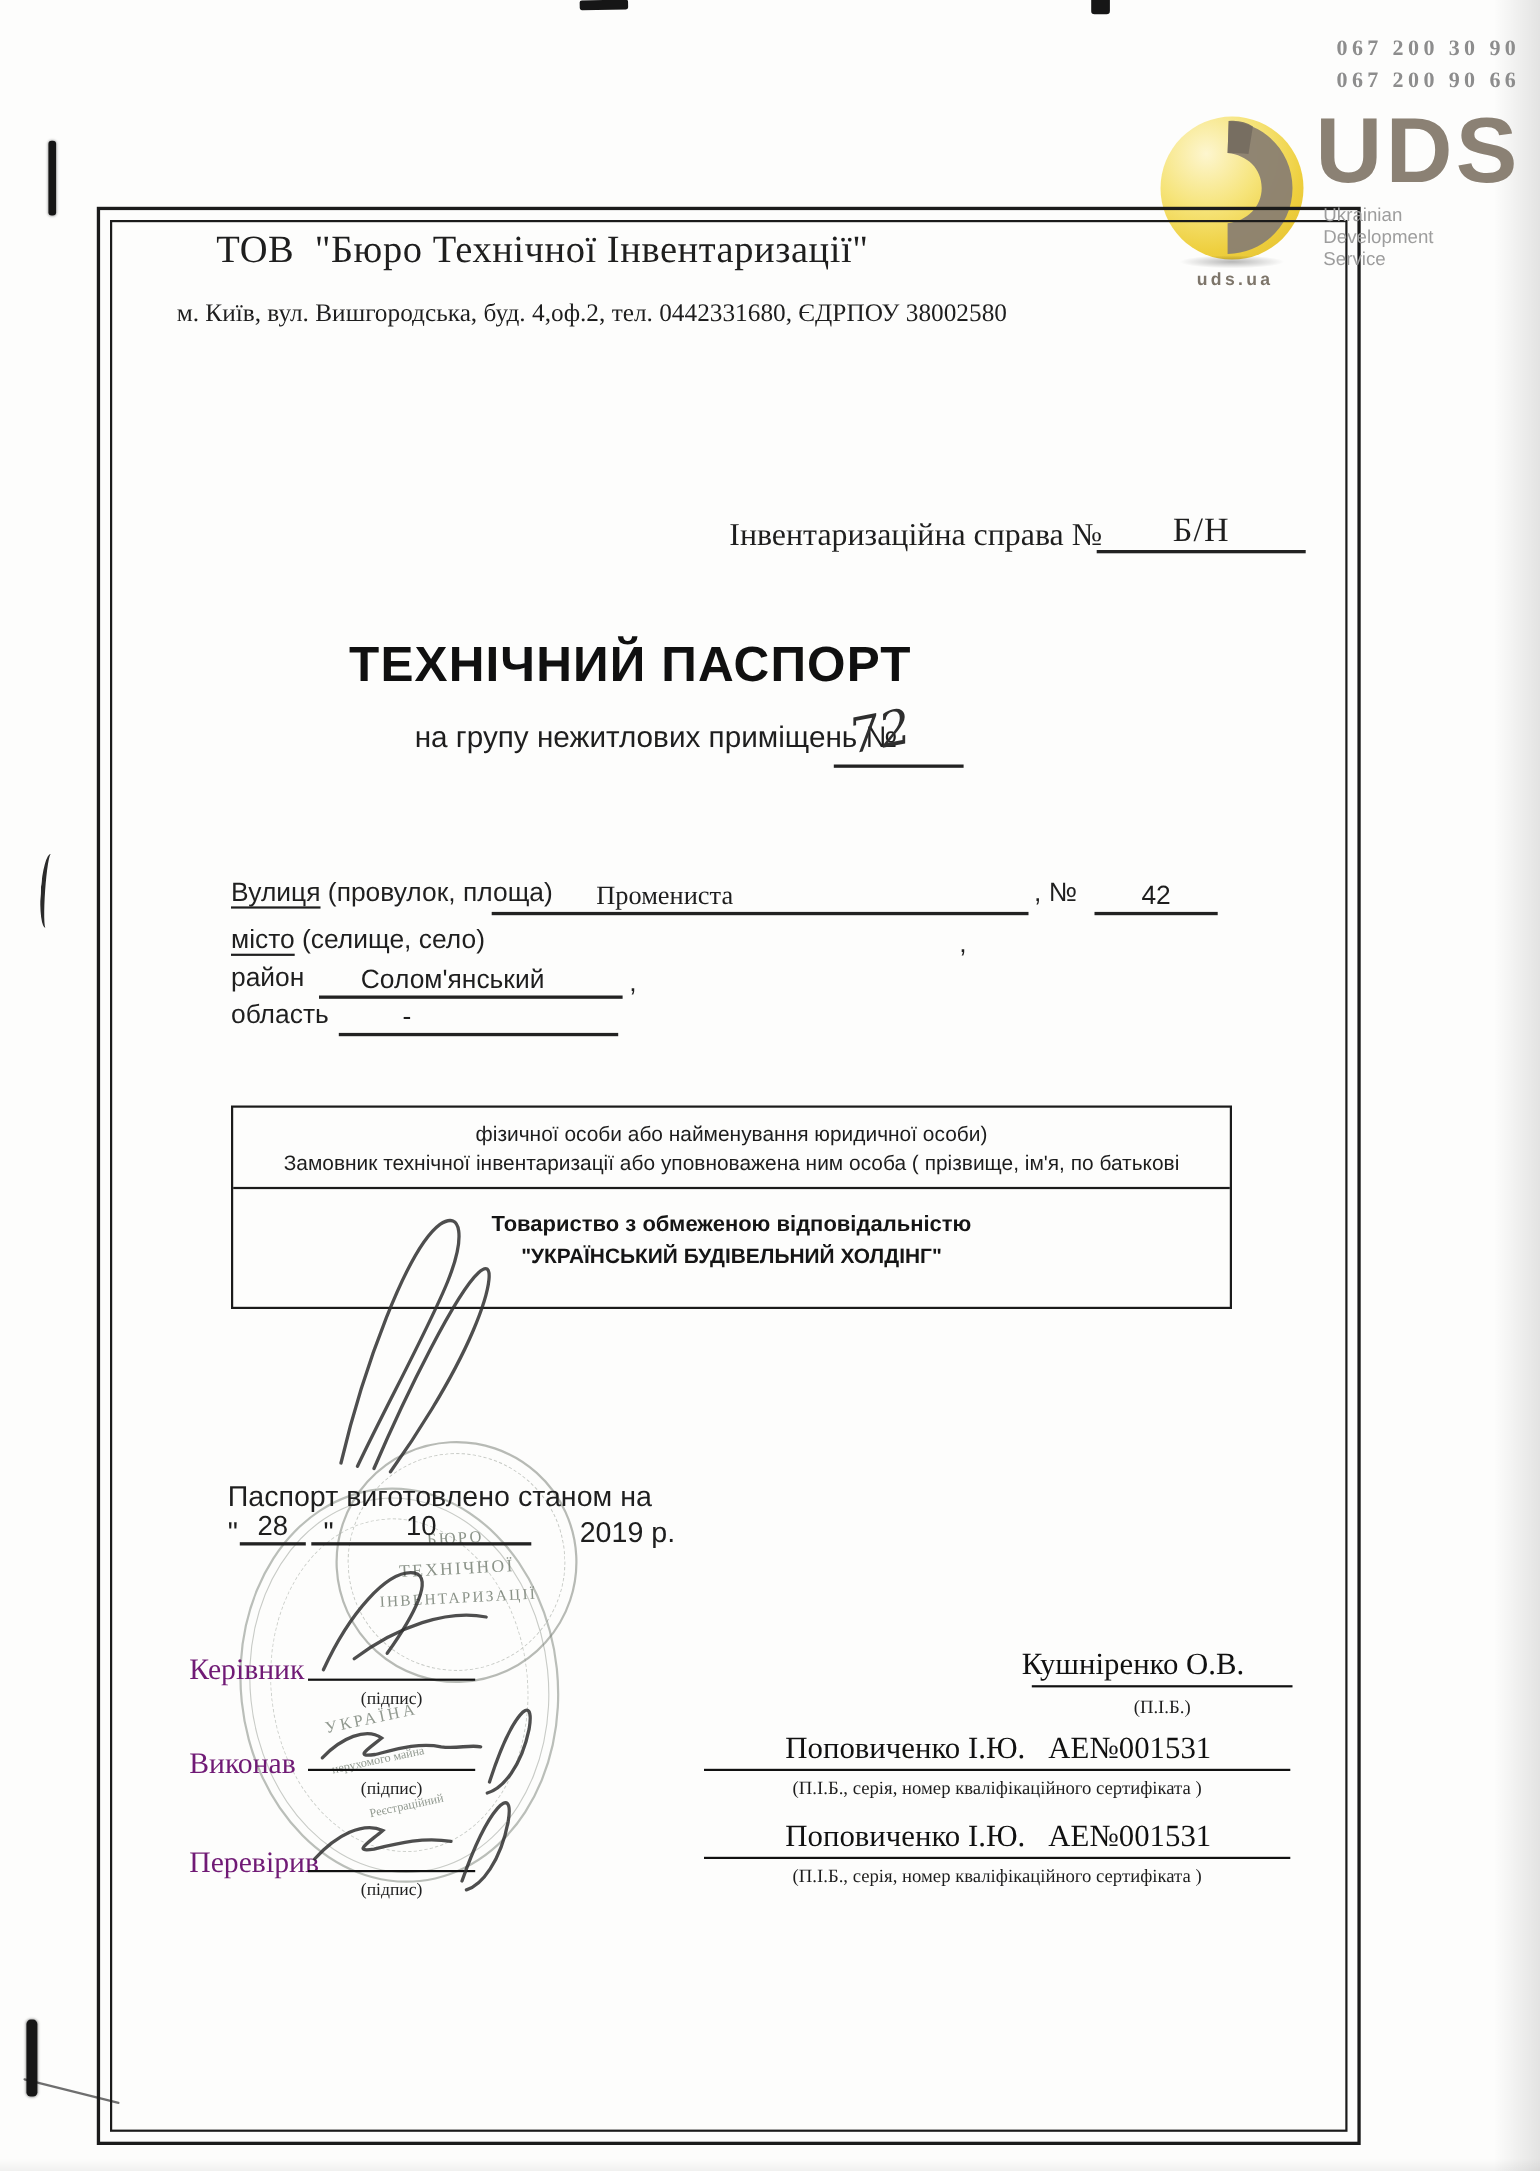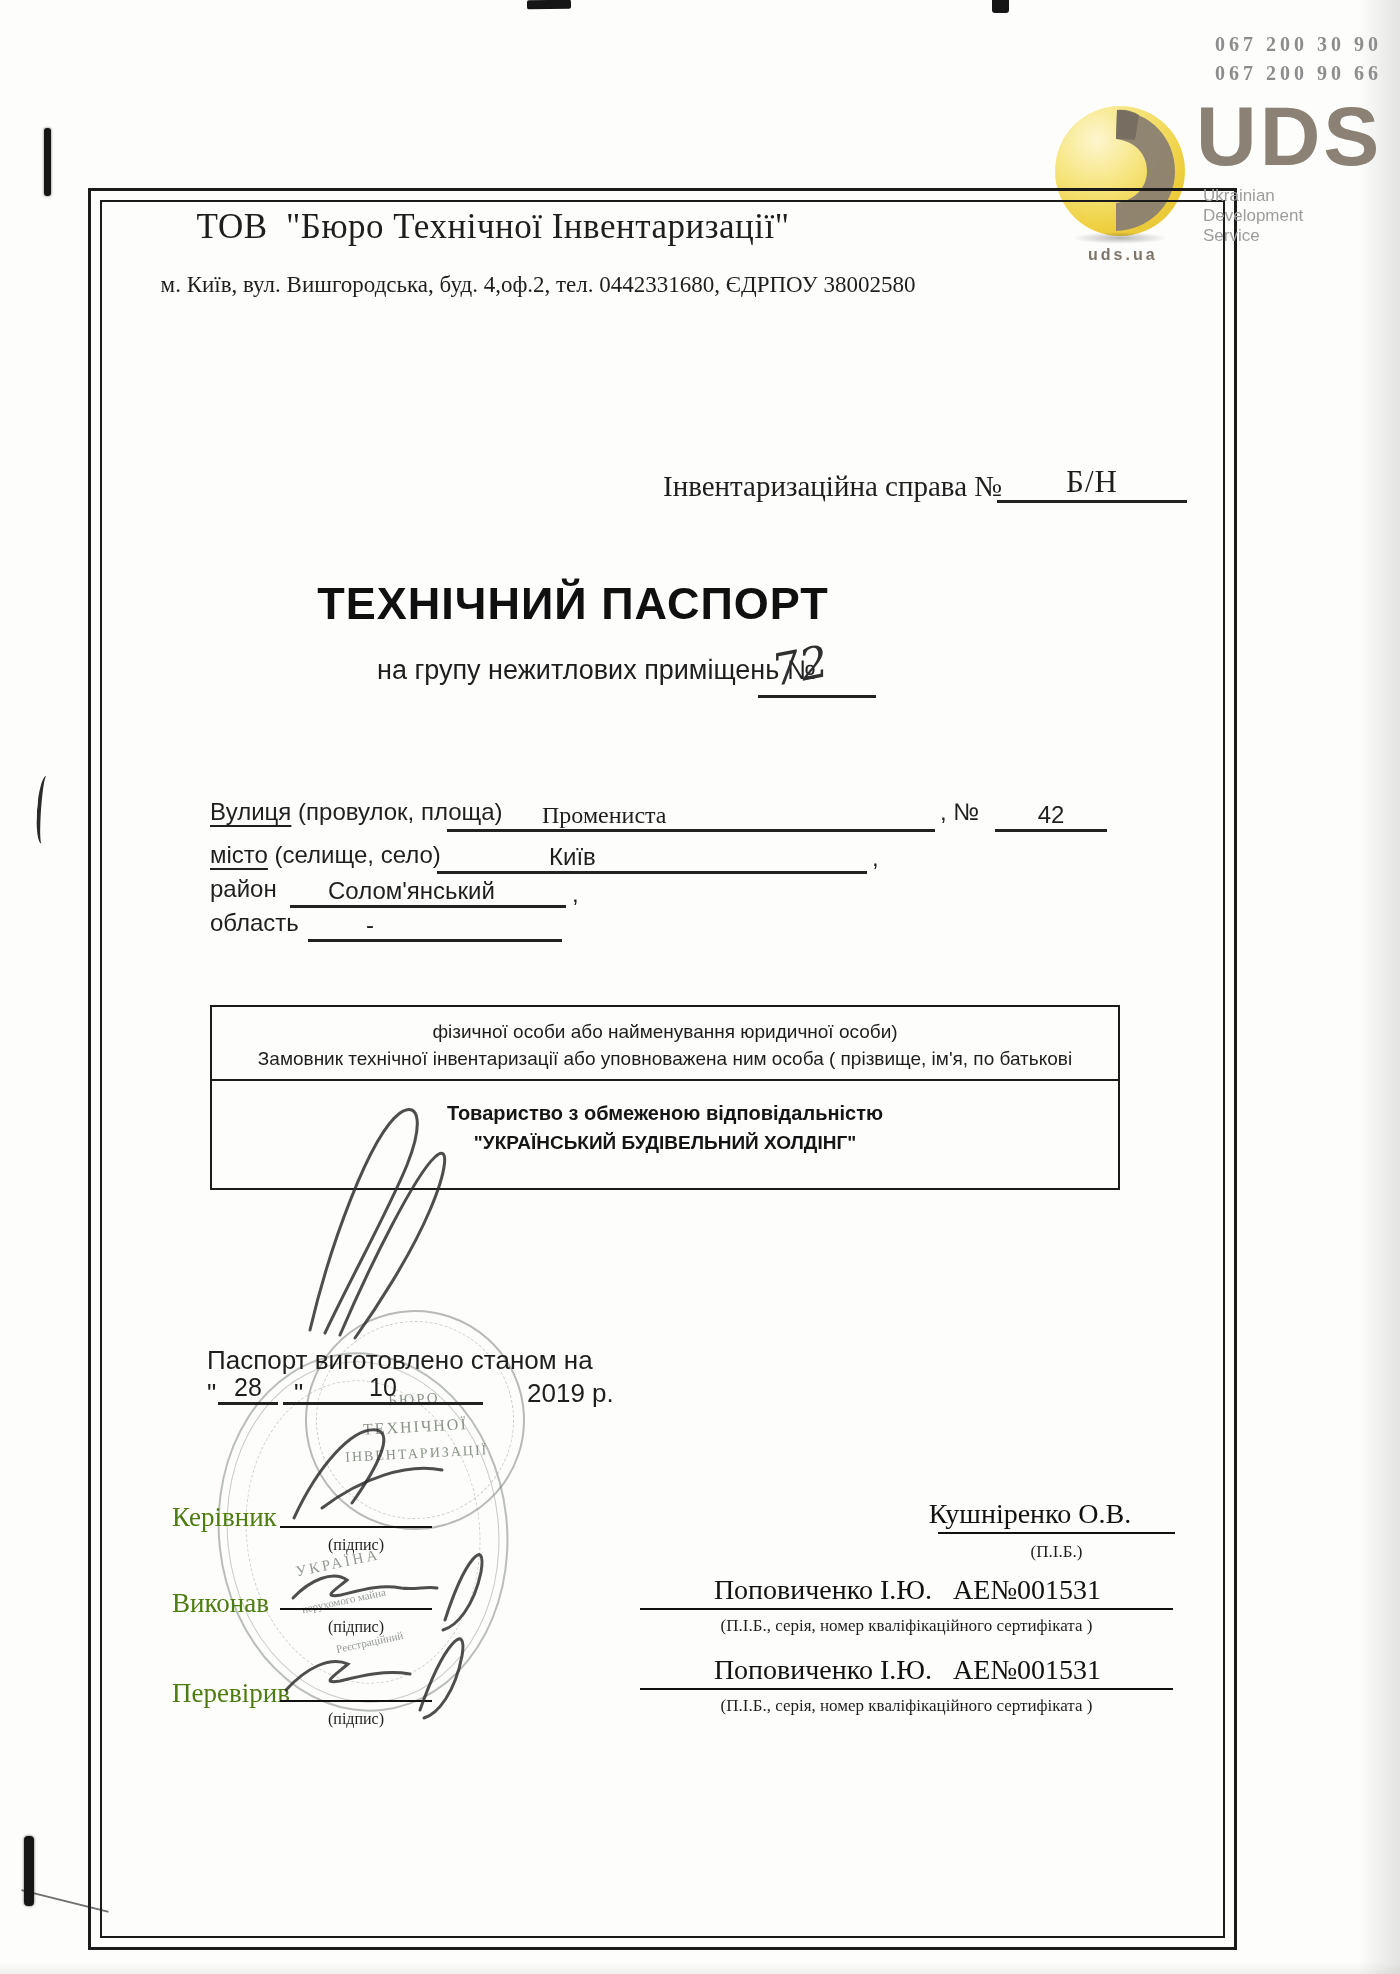--- a/index.html
+++ b/index.html
@@ -78,21 +78,21 @@
   #customer-company .c2{font-weight:bold;font-size:19px;line-height:30px;}
   
   #issued-label{left:207px;top:1345px;font-family:"Liberation Sans",sans-serif;font-size:26px;font-weight:500;}
   .q{font-family:"Liberation Sans",sans-serif;font-size:26px;}
   #q1{left:207px;top:1378px;}
   #issued-day{left:218px;top:1372px;width:60px;height:33px;justify-content:center;font-family:"Liberation Sans",sans-serif;font-size:25px;}
   #q2{left:294px;top:1378px;z-index:4;}
   #issued-month{left:283px;top:1372px;width:200px;height:33px;justify-content:center;font-family:"Liberation Sans",sans-serif;font-size:25px;}
   #issued-year{left:527px;top:1378px;font-family:"Liberation Sans",sans-serif;font-size:26px;}
   
-  .role{font-size:27px;color:#4d7c0f;}
+  .role{font-size:27px;color:#701a75;}
   #role-1{left:172px;top:1502px;}
   #role-2{left:172px;top:1588px;}
   #role-3{left:172px;top:1678px;}
   .sigline{border-bottom:2px solid #111;height:0;z-index:4;}
   #line-1{left:280px;top:1526px;width:152px;}
   #line-2{left:280px;top:1608px;width:152px;}
   #line-3{left:280px;top:1700px;width:152px;}
   .sigcap{font-size:16px;text-align:center;color:#222;}
   #cap-1{left:300px;top:1536px;width:112px;}
   #cap-2{left:300px;top:1618px;width:112px;}
@@ -173,21 +173,20 @@
   <div class="abs txt sans" id="subtitle-label">на групу нежитлових приміщень №</div>
   <div class="abs txt uline" id="subtitle-uline"></div>
   <div class="abs" id="subtitle-number">72</div>
 
   <div class="abs txt frow" id="f1-label"><span class="u">Вулиця</span><span> (провулок, площа)</span></div>
   <div class="abs txt uline fval" id="f1-uline">Промениста</div>
   <div class="abs txt frow" id="f1-suffix">, №</div>
   <div class="abs txt uline fval" id="f1-num">42</div>
 
   <div class="abs txt frow" id="f2-label"><span class="u">місто</span><span> (селище, село)</span></div>
-  <div class="abs txt uline fval" id="f2-uline">Київ</div>
   <div class="abs txt frow" id="f2-suffix">,</div>
 
   <div class="abs txt frow" id="f3-label">район</div>
   <div class="abs txt uline fval" id="f3-uline">Солом'янський</div>
   <div class="abs txt frow" id="f3-suffix">,</div>
 
   <div class="abs txt frow" id="f4-label">область</div>
   <div class="abs txt uline fval" id="f4-uline">-</div>
 
   <div class="abs" id="customer-box">

